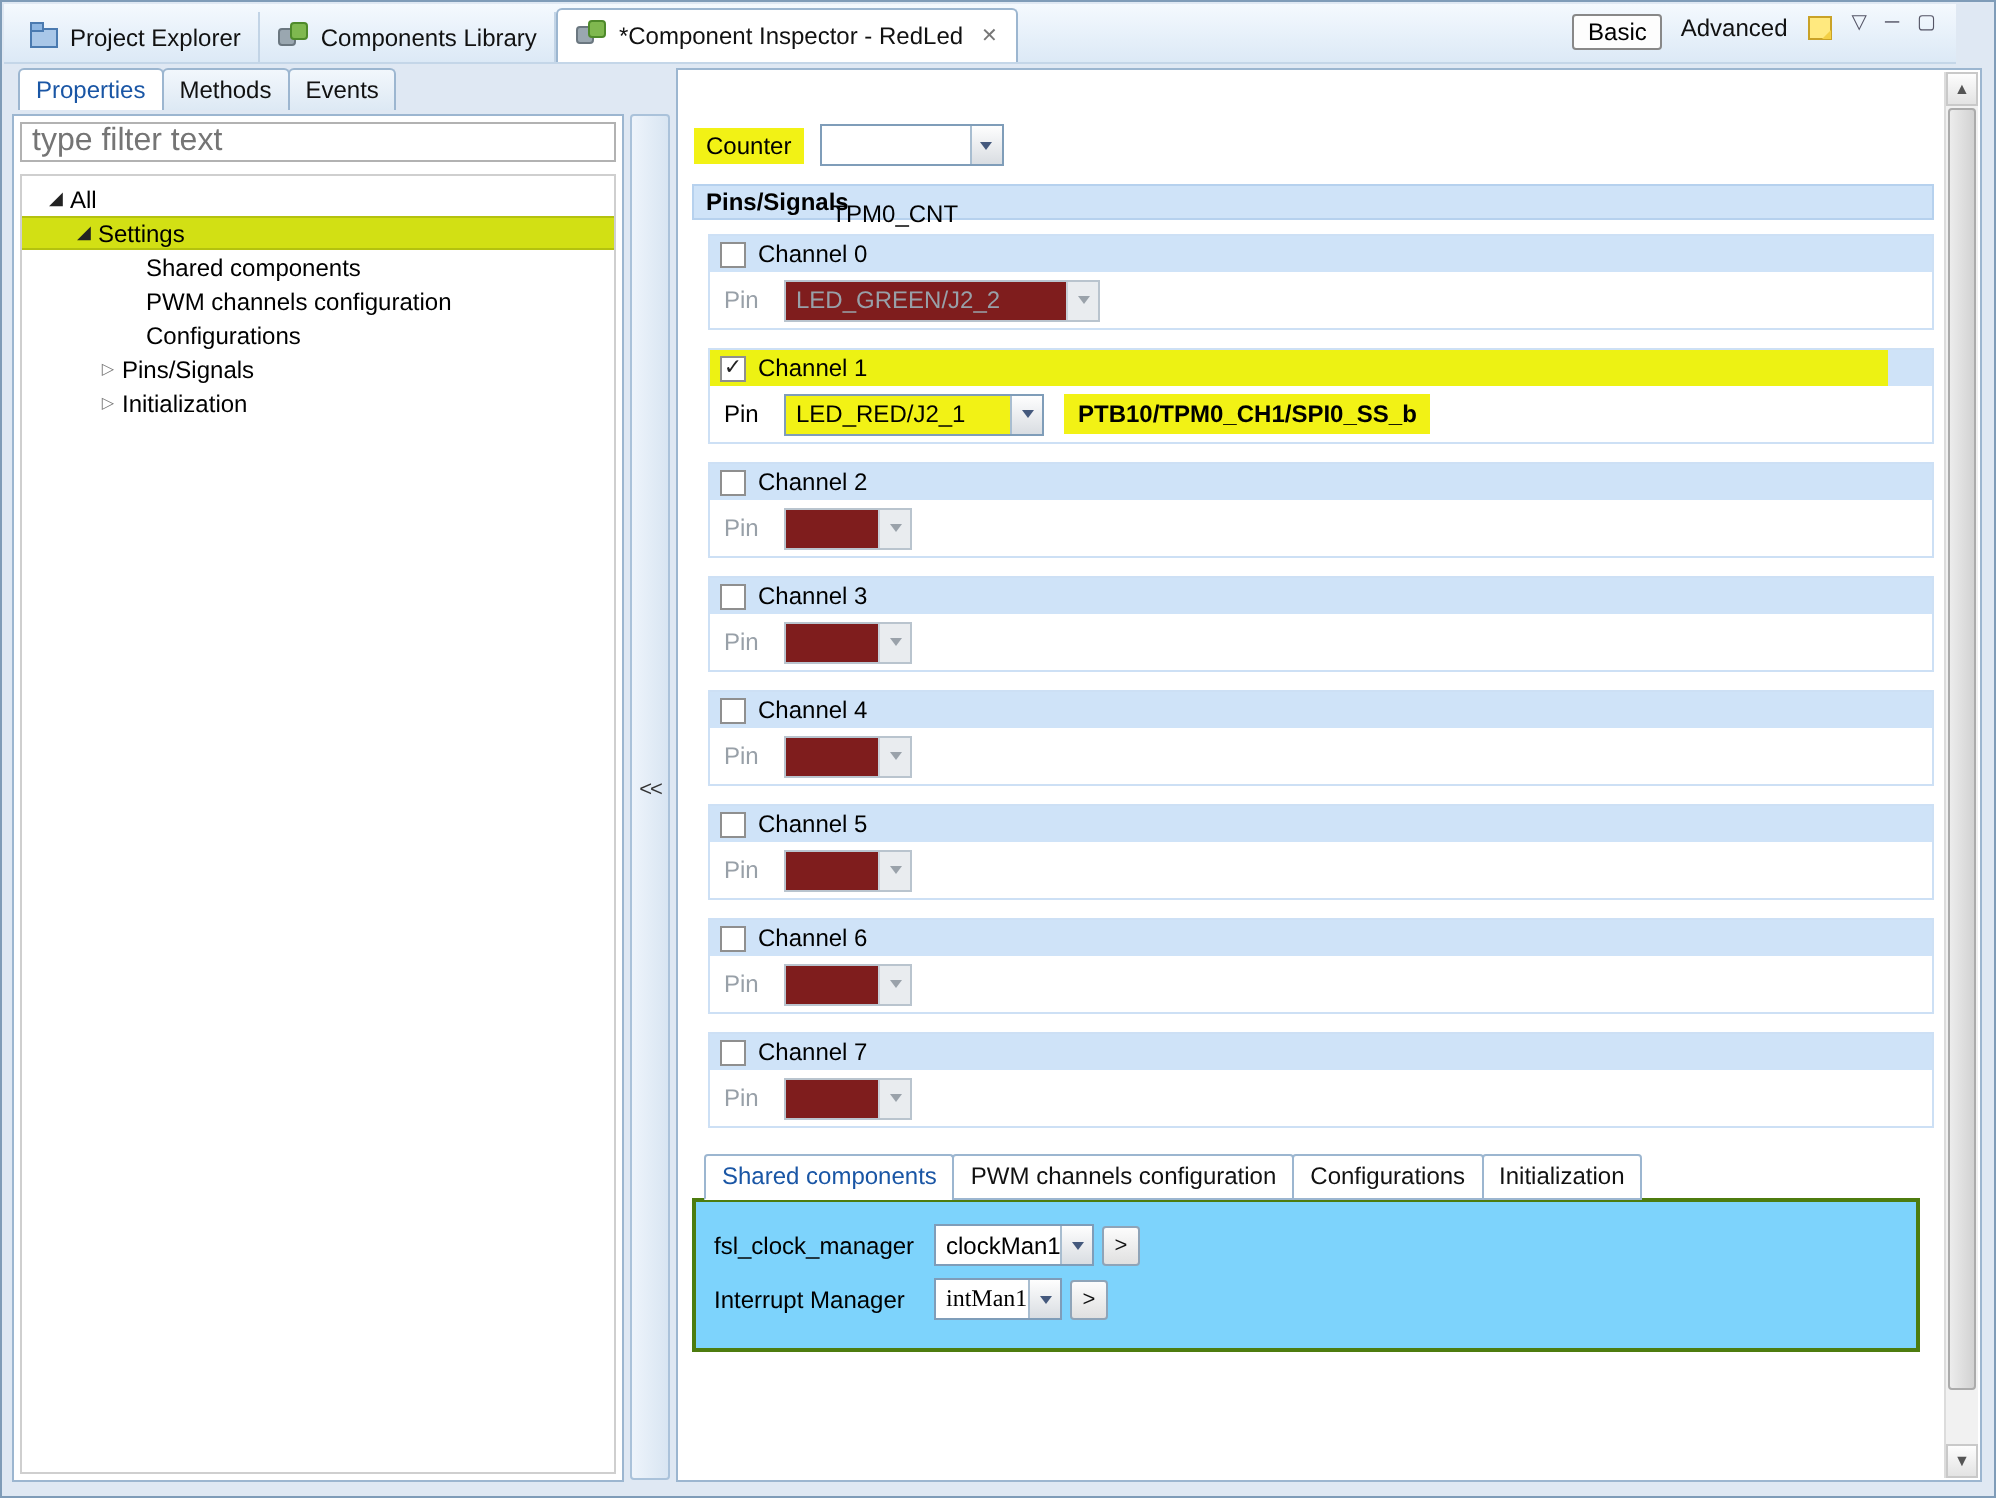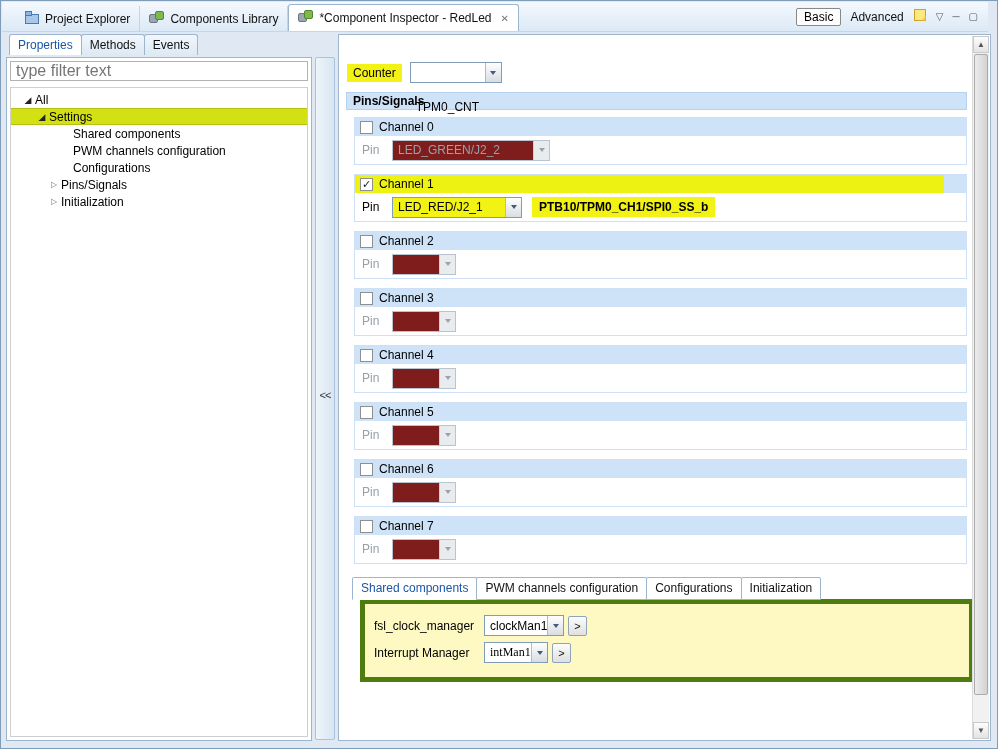--- a/index.html
+++ b/index.html
@@ -1,28 +1,28 @@
 <!DOCTYPE html>
 <html><head>
 <meta charset="utf-8">
 <style>
   * { margin:0; padding:0; box-sizing:border-box; font-family:"Liberation Sans","DejaVu Sans",sans-serif; }
   html,body { width:998px; height:749px; background:#c8d8e8; }
   .window { position:relative; width:998px; height:749px; background:#dfe8f3; border:1px solid #7f9cb8; overflow:hidden; }
 
   
-  .topbar { position:absolute; top:1px; left:1px; right:9px; height:30px;
+  .topbar { position:absolute; top:1px; left:1px; right:19px; height:30px;
             background:linear-gradient(#f4f9fe,#dce9f6); border-bottom:1px solid #c4d6e8;
-            display:flex; align-items:flex-end; padding-left:14px; }
+            display:flex; align-items:flex-end; padding-left:4px; }
   .etab { height:25px; display:flex; align-items:center; gap:5px; padding:0 9px;
           font-size:12px; color:#111; border-right:1px solid #c2d4e6; cursor:default; }
   .etab.active { background:#fff; border:1px solid #9cb6d0; border-bottom:none;
                  border-radius:3px 3px 0 0; height:27px; }
   .etab .close { font-size:10px; color:#777; margin-left:4px; }
-  .topbar-right { margin-left:auto; align-self:center; display:flex; align-items:center;
+  .topbar-right { margin-left:auto; align-self:center; display:flex; align-items:flex-start;
                   gap:9px; padding-right:10px; }
   .basic-btn { border:1px solid #888; background:#fdfdfd; padding:1px 7px; font-size:12px;
                border-radius:2px; }
   .adv-label { font-size:12px; color:#111; }
   .winctl { font-size:10px; color:#556; line-height:1; }
 
   
   .left-panel { position:absolute; left:5px; top:33px; width:306px; bottom:7px; }
   .ptabs { display:flex; height:23px; align-items:flex-start; padding-left:3px; }
   .ptab { font-size:12px; padding:3px 8px; border:1px solid #9cb6d0; border-bottom:none;
@@ -94,21 +94,21 @@
 
   .checkbox { width:13px; height:13px; border:1px solid #8f8f8f; background:#fff;
               display:flex; align-items:center; justify-content:center; font-size:11px;
               font-weight:bold; line-height:1; color:#222; flex:0 0 13px; }
 
   
   .btabs { display:flex; margin:13px 0 0 6px; align-items:flex-end; position:relative; z-index:2; }
   .btab { font-size:12px; padding:3px 8px 4px; border:1px solid #9cb6d0; background:#fff;
           margin-right:-1px; border-radius:2px 2px 0 0; color:#111; }
   .btab.active { color:#1a56a5; border-bottom:1px solid #fff; }
-  .shared-box { margin-left:14px; margin-top:-1px; border:5px solid #4d7c0f; background:#fef9c3;
+  .shared-box { margin-left:0; margin-top:-1px; border:2px solid #4d7c0f; background:#7dd3fc;
                 padding:11px 9px 8px; width:calc(100% - 7px); }
   .srow { display:flex; align-items:center; margin-bottom:6px; }
   .slabel { font-size:12px; width:110px; flex:0 0 110px; }
   .goto-btn { margin-left:4px; width:19px; height:20px; border:1px solid #8fa4b8;
               background:linear-gradient(#fcfcfc,#e0e0e0); font-size:11px; display:flex;
               align-items:center; justify-content:center; border-radius:2px; color:#111; }
 
   
   .scrollbar { position:absolute; top:1px; right:1px; bottom:1px; width:17px;
                background:#f1f1f1; border-left:1px solid #dcdcdc; }

